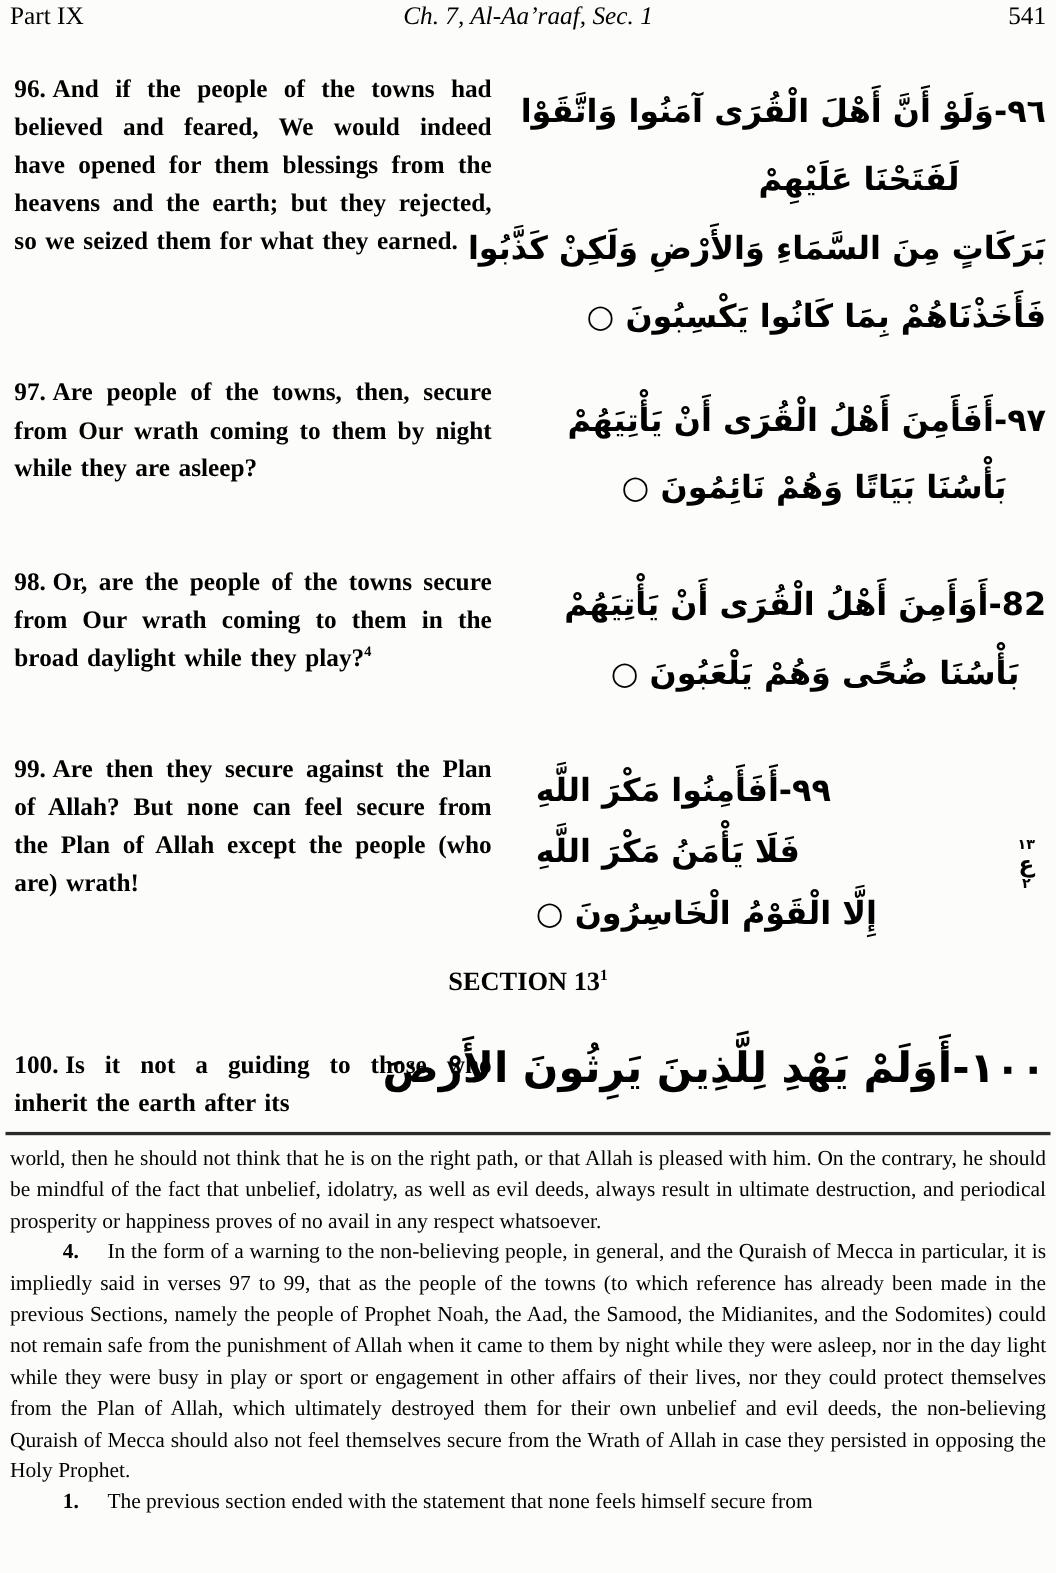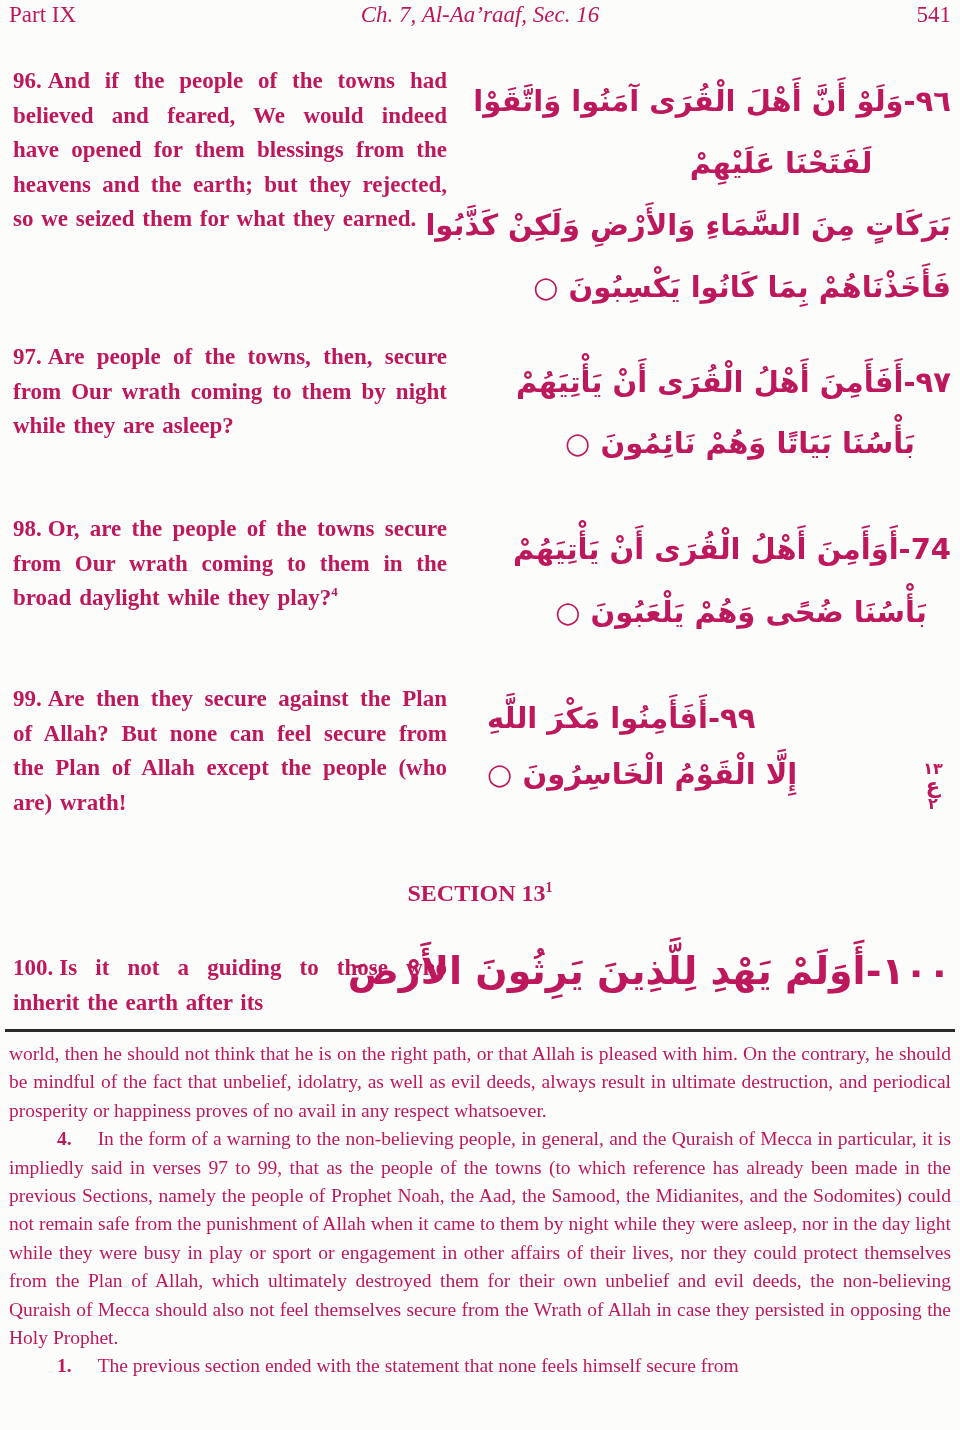--- a/index.html
+++ b/index.html
@@ -1,21 +1,21 @@
 <!DOCTYPE html>
 <html><head>
 <meta charset="utf-8">
 <style>
   html,body{margin:0;padding:0;background:#e8e8e6;}
   .page{
     position:relative;
     width:960px;height:1430px;
     background:#fcfcfa;
     overflow:hidden;
-    color:#be185d;
+    color:#000000;
     font-family:"Liberation Serif",serif;
   }
   
   .header{position:absolute;top:2px;left:9px;width:942px;height:34px;font-size:23px;}
   .header .left{position:absolute;left:0;top:0;}
   .header .center{position:absolute;left:0;right:0;top:0;text-align:center;font-style:italic;}
   .header .right{position:absolute;right:0;top:0;}
   
   .row{position:absolute;left:9px;width:942px;height:0;}
   .en{
@@ -48,21 +48,21 @@
     position:absolute;top:880px;left:0;width:960px;
     text-align:center;font-size:24px;font-weight:bold;margin:0;
   }
   .section-heading sup{font-size:14px;line-height:0;}
   
   .ruku{
     position:absolute;left:916px;top:762px;width:34px;
     text-align:center;
     font-family:"DejaVu Sans",sans-serif;font-weight:700;
   }
-  .ruku .tiny{font-size:16px;line-height:13px;}
+  .ruku .tiny{font-size:13px;line-height:13px;}
   .ruku .ain{font-size:21px;line-height:22px;}
   
   .divider{
     position:absolute;top:1029px;left:5px;width:950px;height:0;
     border-top:3px solid #2a2a2a;
   }
   .footnotes{
     position:absolute;top:1040px;left:9px;width:942px;
     font-size:19.5px;line-height:28.4px;text-align:justify;
   }
@@ -71,21 +71,21 @@
   .fn.indent{text-indent:48px;}
   .fn.indent .gap{display:inline-block;width:26px;}
 </style>
 </head>
 <body>
 
 <div class="page">
 
   <div class="header">
     <span class="left">Part IX</span>
-    <span class="center">Ch. 7, Al-Aa’raaf, Sec. 16</span>
+    <span class="center">Ch. 7, Al-Aa’raaf, Sec. 1</span>
     <span class="right">541</span>
   </div>
 
   <div class="row" style="top:60px">
     <p class="en" style="top:4px">
       <b class="vnum">96.</b><span>And if the people of the towns had believed and feared, We would indeed have opened for them blessings from the heavens and the earth; but they rejected, so we seized them for what they earned.</span><sup></sup>
     </p>
     <div class="arab v96" style="top:10px">
       <div class="ar-line">٩٦-وَلَوْ أَنَّ أَهْلَ الْقُرَى آمَنُوا وَاتَّقَوْا</div>
       <div class="ar-line">لَفَتَحْنَا عَلَيْهِمْ</div>
@@ -102,31 +102,32 @@
       <div class="ar-line">٩٧-أَفَأَمِنَ أَهْلُ الْقُرَى أَنْ يَأْتِيَهُمْ</div>
       <div class="ar-line">بَأْسُنَا بَيَاتًا وَهُمْ نَائِمُونَ ○</div>
     </div>
   </div>
 
   <div class="row" style="top:508px">
     <p class="en" style="top:4px">
       <b class="vnum">98.</b><span>Or, are the people of the towns secure from Our wrath coming to them in the broad daylight while they play?</span><sup>4</sup>
     </p>
     <div class="arab v98" style="top:10px">
-      <div class="ar-line">74-أَوَأَمِنَ أَهْلُ الْقُرَى أَنْ يَأْتِيَهُمْ</div>
+      <div class="ar-line">82-أَوَأَمِنَ أَهْلُ الْقُرَى أَنْ يَأْتِيَهُمْ</div>
       <div class="ar-line">بَأْسُنَا ضُحًى وَهُمْ يَلْعَبُونَ ○</div>
     </div>
   </div>
 
   <div class="row" style="top:678px">
     <p class="en" style="top:4px">
       <b class="vnum">99.</b><span>Are then they secure against the Plan of Allah? But none can feel secure from the Plan of Allah except the people (who are) wrath!</span><sup></sup>
     </p>
     <div class="arab v99" style="top:12px">
       <div class="ar-line">٩٩-أَفَأَمِنُوا مَكْرَ اللَّهِ</div>
+      <div class="ar-line">فَلَا يَأْمَنُ مَكْرَ اللَّهِ</div>
       <div class="ar-line">إِلَّا الْقَوْمُ الْخَاسِرُونَ ○</div>
     </div>
   </div>
 
   <div class="ruku">
     <div class="tiny">١٣</div>
     <div class="ain">ع</div>
     <div class="tiny">٢</div>
   </div>
 

